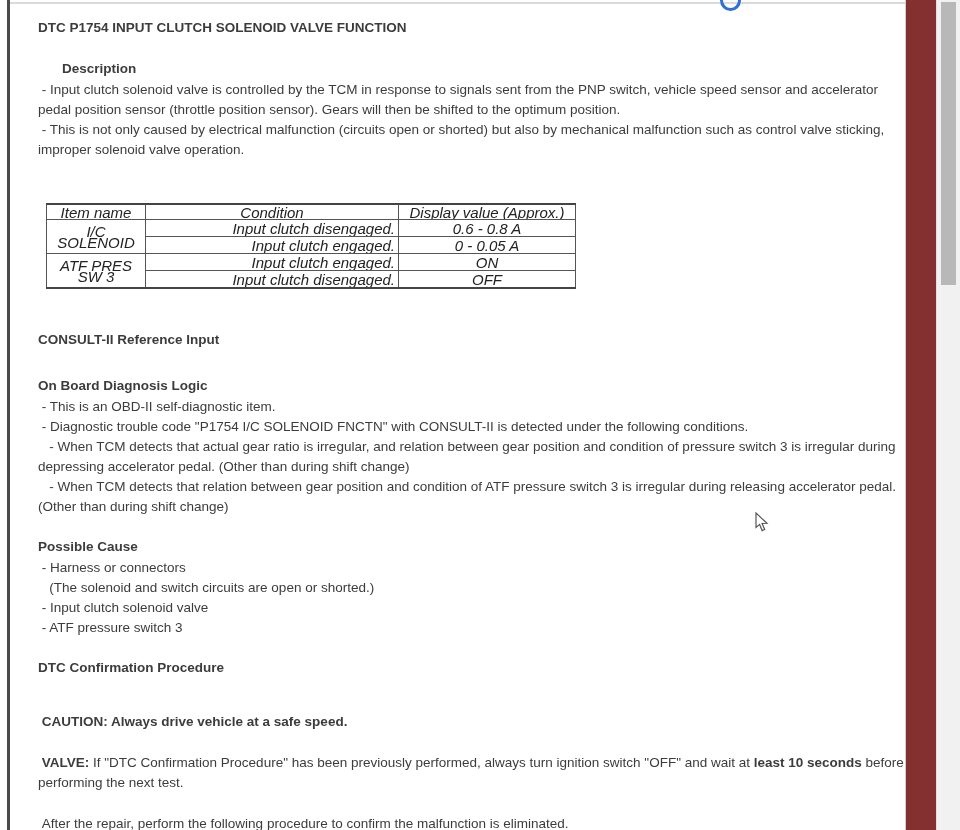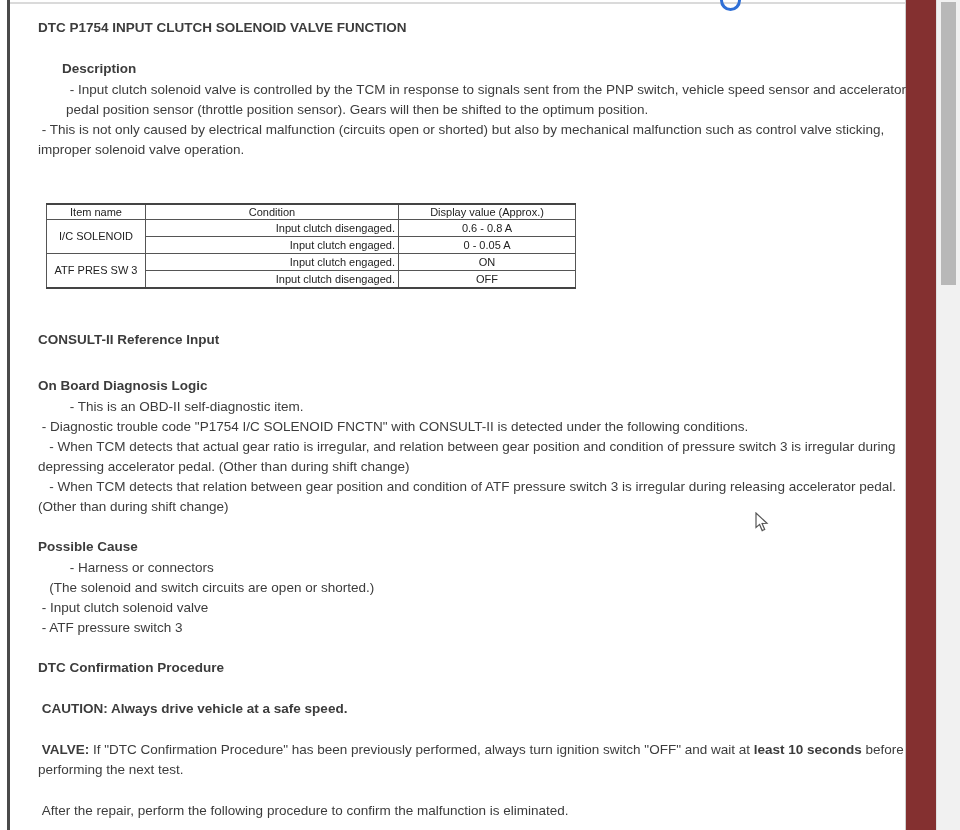--- a/index.html
+++ b/index.html
@@ -26,31 +26,31 @@
     position:absolute; left:38px; top:18px; width:870px;
     font-size:13.5px; line-height:20px;
   }
   .line { white-space:pre-wrap; }
   .h    { font-weight:700; }
   #desc-h    { margin-top:21px;padding-left:24px; }
   #consult-h { margin-top:41px; }
   #obdl-h    { margin-top:26px; }
   #pc-h      { margin-top:20px; }
   #dtc-h     { margin-top:20px; }
-  #caution   { margin-top:21px; }
+  #caution   { margin-top:34px; }
   #note      { margin-top:21px; }
   #after     { margin-top:21px; }
-  .first-line { margin-top:1px;margin-left:28px; }
+  .first-line { margin-top:1px; }
 
   
   .table-block { margin-top:43px; margin-left:8px; }
   .ref-table {
     border-collapse:collapse; width:529px; table-layout:fixed;
-    font-size:11px; line-height:11px; color:#222;
-    border:1px solid #444; border-top:2px solid #444; border-bottom:2px solid #444;
+    font-size:15px; line-height:11px; color:#222;
+    border:1px solid #444; border-top:2px solid #444; border-bottom:2px solid #444;font-style:italic;
   }
   .ref-table th, .ref-table td { border:1px solid #555; padding:1px 3px; overflow:hidden; }
   .ref-table th { font-weight:400; text-align:center; height:12px; }
   .ref-table td { height:14px; }
   .item-cell { text-align:center; }
   .cond-cell { text-align:right; padding-left:5px; }
   .val-cell  { text-align:center; }
 
   .cursor { position:absolute; left:755px; top:512px; }
 </style>

